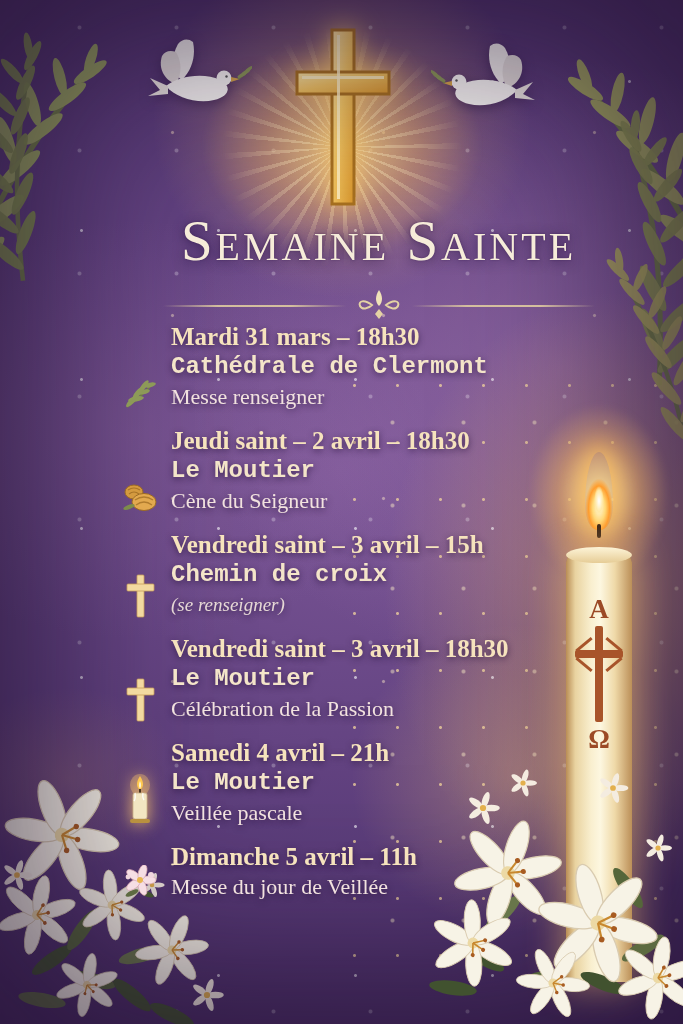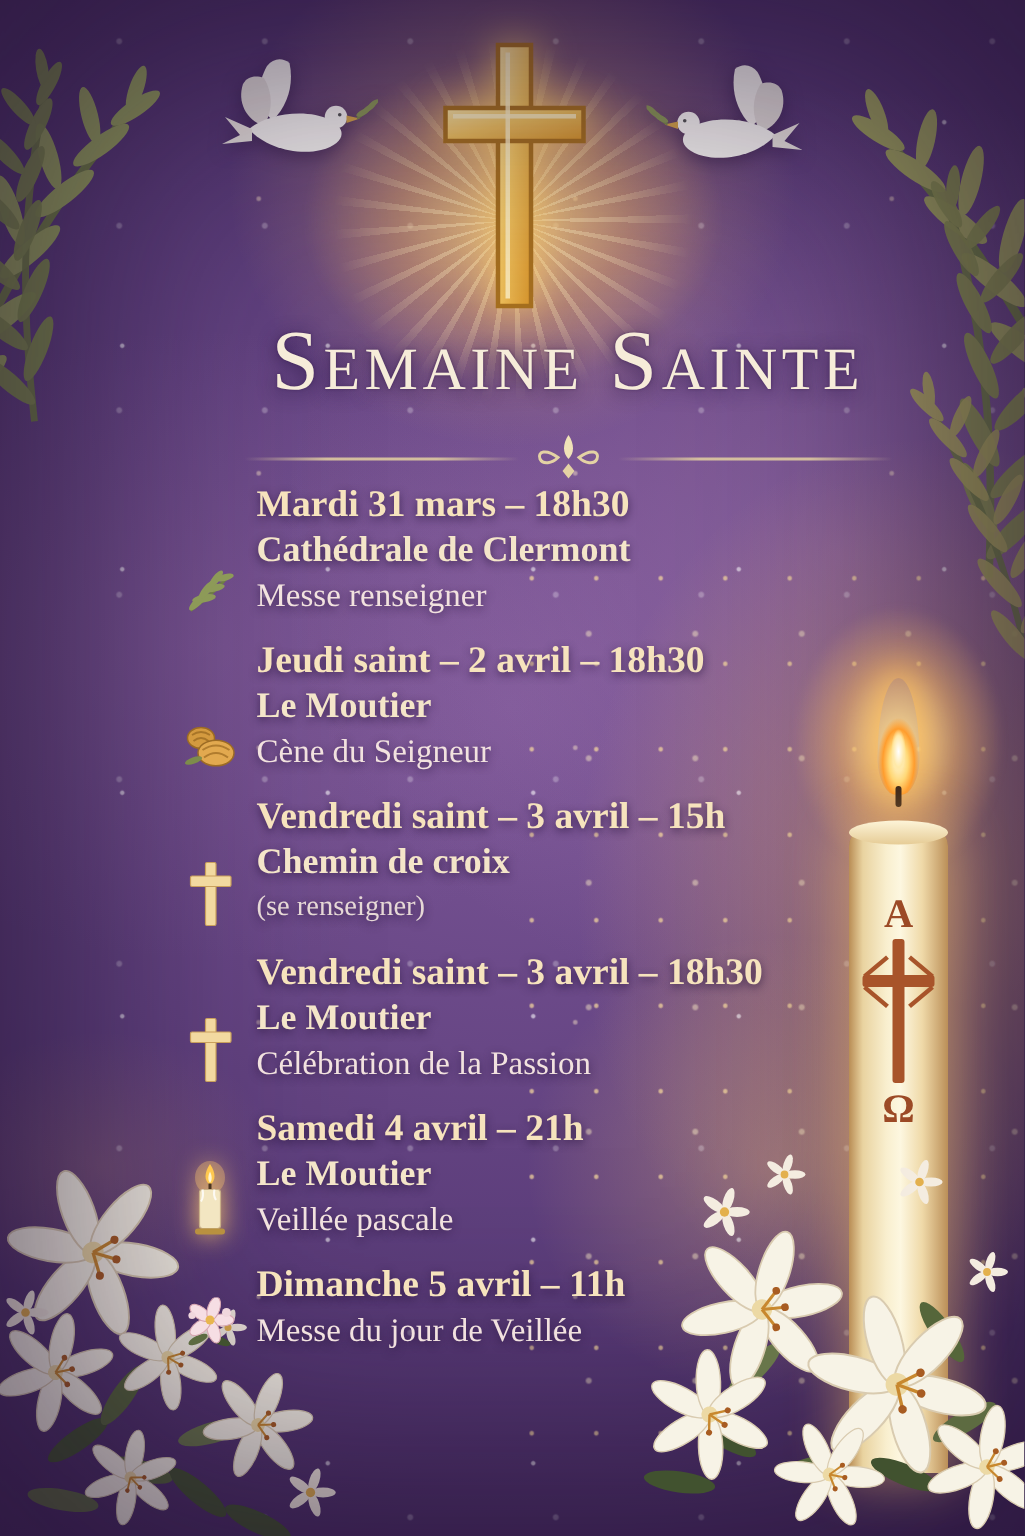--- a/index.html
+++ b/index.html
@@ -94,24 +94,24 @@
     background:linear-gradient(90deg, rgba(222,202,160,0), rgba(222,202,160,.9) 30%, rgba(222,202,160,.9) 70%, rgba(222,202,160,0));}
 
   
   .events{position:absolute;left:122px;top:322px;width:470px;display:flex;flex-direction:column;gap:15px;z-index:5;}
   .event{display:flex;align-items:flex-end;}
   .evicon{width:36px;min-width:36px;margin-right:13px;display:flex;justify-content:center;padding-top:2px;}
   .lines{display:flex;flex-direction:column;}
   .ev-title{font-size:25px;line-height:30px;font-weight:bold;color:#f6e3bd;
     text-shadow:0 2px 6px rgba(40,20,60,.7);}
   .ev-loc{font-size:24px;line-height:30px;font-weight:bold;color:#f4e5c9;
-    text-shadow:0 2px 6px rgba(40,20,60,.7);}
+    text-shadow:0 2px 6px rgba(40,20,60,.7);font-family:Liberation Mono, monospace;}
   .ev-detail{font-size:22px;line-height:29px;color:#f2e2df;
     text-shadow:0 2px 6px rgba(40,20,60,.7);}
-  .ev-detail.italic{font-size:19px;color:#e6d8d6;}
+  .ev-detail.italic{font-style:italic;font-size:19px;color:#e6d8d6;}
   .glowspot{filter:drop-shadow(0 0 8px rgba(255,200,110,.9));}
 </style>
 </head>
 <body>
 
 <div class="poster">
 
   <svg width="0" height="0" style="position:absolute">
     <defs>
       <linearGradient id="goldgrad" x1="0" y1="0" x2="1" y2="1">

